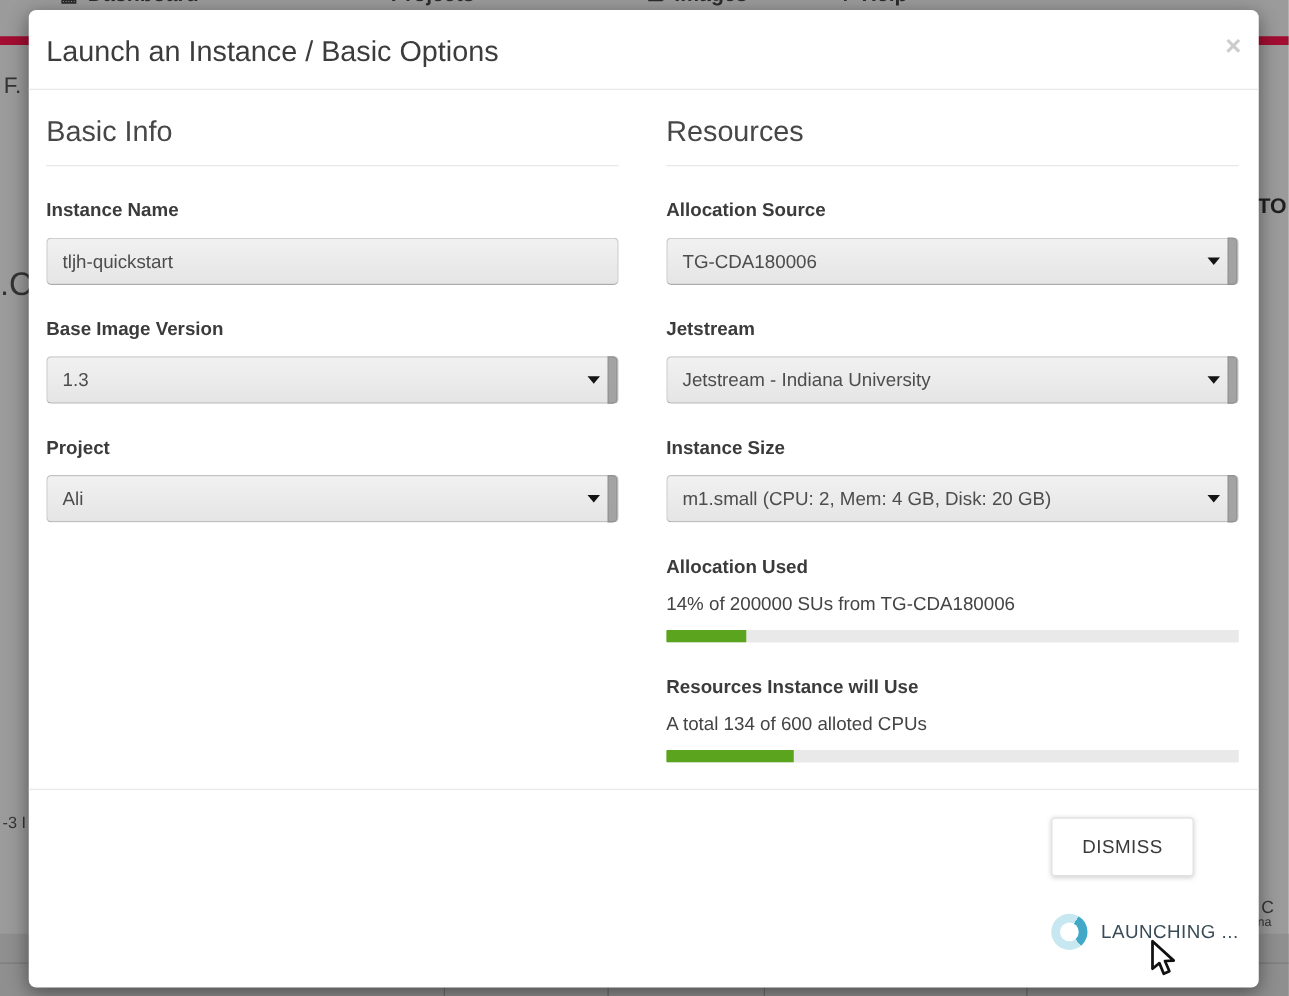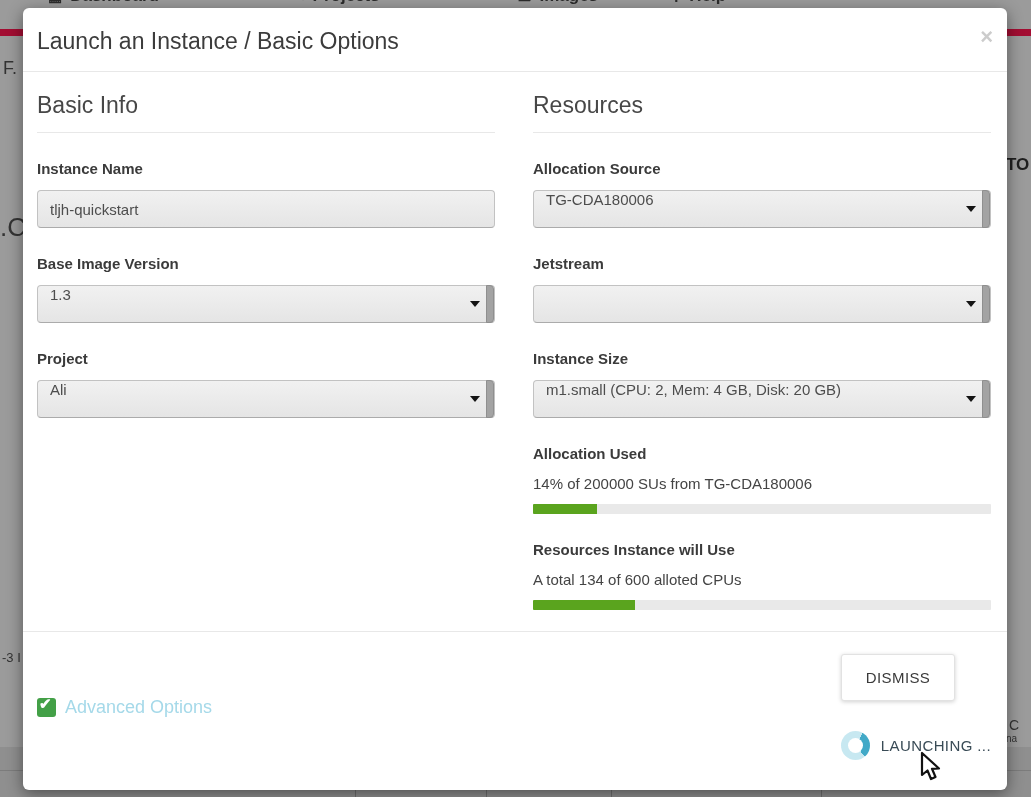--- a/index.html
+++ b/index.html
@@ -67,21 +67,21 @@
     width: 100%; height: 38px;
     border: 1px solid #c2c2c2; border-bottom-color: #ababab;
     border-radius: 4px;
     background: linear-gradient(#f1f1f1, #e5e5e5);
     font-size: 15px; color: #4d4d4d;
     padding: 0 12px;
     font-family: "Liberation Sans", sans-serif;
   }
   .text-input { display: block; }
   .select-box {
-    position: relative; display: flex; align-items: flex-start;
+    position: relative; display: flex; align-items: center;
     cursor: pointer; user-select: none;
   }
   .select-grip {
     position: absolute; right: 0; top: -1px; bottom: -1px; width: 8px;
     background: #a3a3a3; border: 1px solid #8f8f8f;
     border-radius: 0 4px 4px 0;
   }
   .select-caret {
     position: absolute; right: 14px; top: 50%; margin-top: -3px;
     width: 0; height: 0;
@@ -223,20 +223,21 @@
         <div class="select-box">
           <span>TG-CDA180006</span>
           <span class="select-caret"></span>
           <span class="select-grip"></span>
         </div>
       </div>
 
       <div class="form-group">
         <span class="field-label">Jetstream</span>
         <div class="select-box">
+          <span>Jetstream - Indiana University</span>
           <span class="select-caret"></span>
           <span class="select-grip"></span>
         </div>
       </div>
 
       <div class="form-group">
         <span class="field-label">Instance Size</span>
         <div class="select-box">
           <span>m1.small (CPU: 2, Mem: 4 GB, Disk: 20 GB)</span>
           <span class="select-caret"></span>
@@ -256,24 +257,20 @@
         <span class="field-label">Resources Instance will Use</span>
         <div class="usage-detail" style="margin-top:9px">A total 134 of 600 alloted CPUs</div>
         <div class="progress-track">
           <div class="progress-fill" style="width: 22.3%; background-color: rgb(90, 164, 30);"></div>
         </div>
       </div>
     </div>
   </div>
 
   <div class="modal-footer">
-    <button class="advanced-link">
-      <span class="check-icon" style="background-color: rgb(67, 160, 71);"></span>
-      <span style="color: rgb(165, 217, 233);">Advanced Options</span>
-    </button>
     <div class="footer-right">
       <button class="dismiss-btn">DISMISS</button>
       <button class="launching-btn">
         <span class="spinner"></span>
         <span>LAUNCHING ...</span>
       </button>
     </div>
   </div>
 </div>
 

